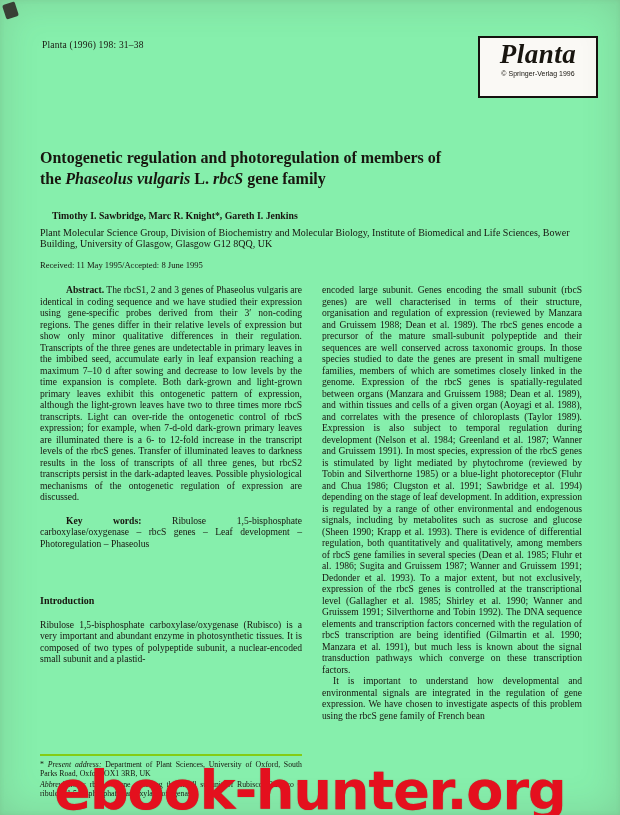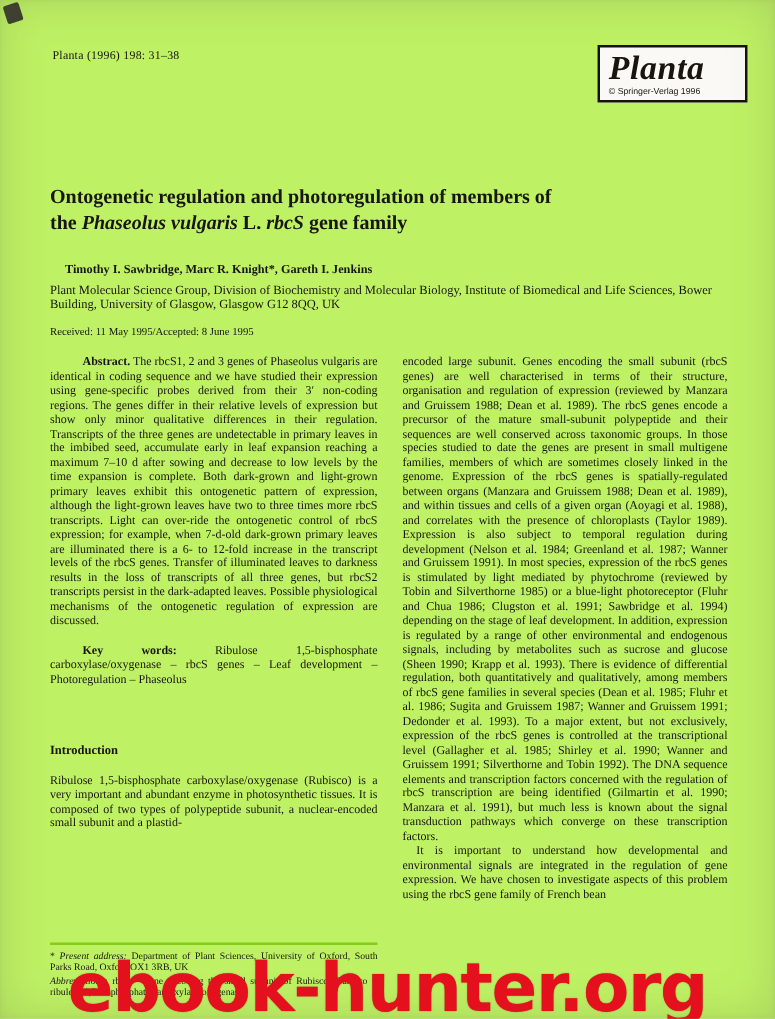--- a/index.html
+++ b/index.html
@@ -1,26 +1,26 @@
 <!DOCTYPE html>
 <html><head>
 <meta charset="utf-8">
 <style>
   *{box-sizing:border-box;}
   html,body{margin:0;padding:0;}
   body{width:620px;height:815px;background:#e9e7e2;}
-  .page{position:relative;width:620px;height:815px;background:#bef264;overflow:hidden;
+  .page{position:relative;width:620px;height:815px;background:#86efac;overflow:hidden;
         font-family:"Liberation Serif","DejaVu Serif",serif;color:#18150f;}
   .scan-vignette{position:absolute;inset:0;pointer-events:none;z-index:6;
         box-shadow:inset 0 0 38px rgba(90,85,70,.20), inset 0 0 5px rgba(90,85,70,.10);}
   .scan-mark{position:absolute;left:4px;top:3px;width:13px;height:15px;background:#2e2b28;
         transform:rotate(-18deg);border-radius:2px;opacity:.9;z-index:4;}
   .citation{position:absolute;left:42px;top:40px;font-size:9.5px;letter-spacing:.2px;}
   .logo-box{position:absolute;left:478px;top:36px;width:120px;border:2px solid #15120f;
-        background:#faf9f5;padding:1px 7px 3px;z-index:3;}
+        background:#faf9f5;padding:1px 7px 19px;z-index:3;text-align:center;}
   .logo-title{font-size:27px;font-weight:bold;font-style:italic;line-height:30px;letter-spacing:.5px;}
   .logo-copy{font-size:7px;font-family:"Liberation Sans",sans-serif;margin-top:1px;}
   .title{position:absolute;left:40px;top:147px;width:548px;margin:0;font-size:16px;line-height:21px;font-weight:bold;}
   .title em{font-style:italic;}
   .t-line{display:block;}
   .authors{position:absolute;left:52px;top:210px;width:548px;font-size:9.8px;font-weight:bold;}
   .affiliation{position:absolute;left:40px;top:228px;width:548px;font-size:10px;line-height:10.6px;}
   .received{position:absolute;left:40px;top:260px;width:548px;font-size:8.6px;}
   .col{position:absolute;top:284px;width:262px;font-size:9.6px;line-height:11.5px;text-align:justify;}
   .col-left{left:40px;}

